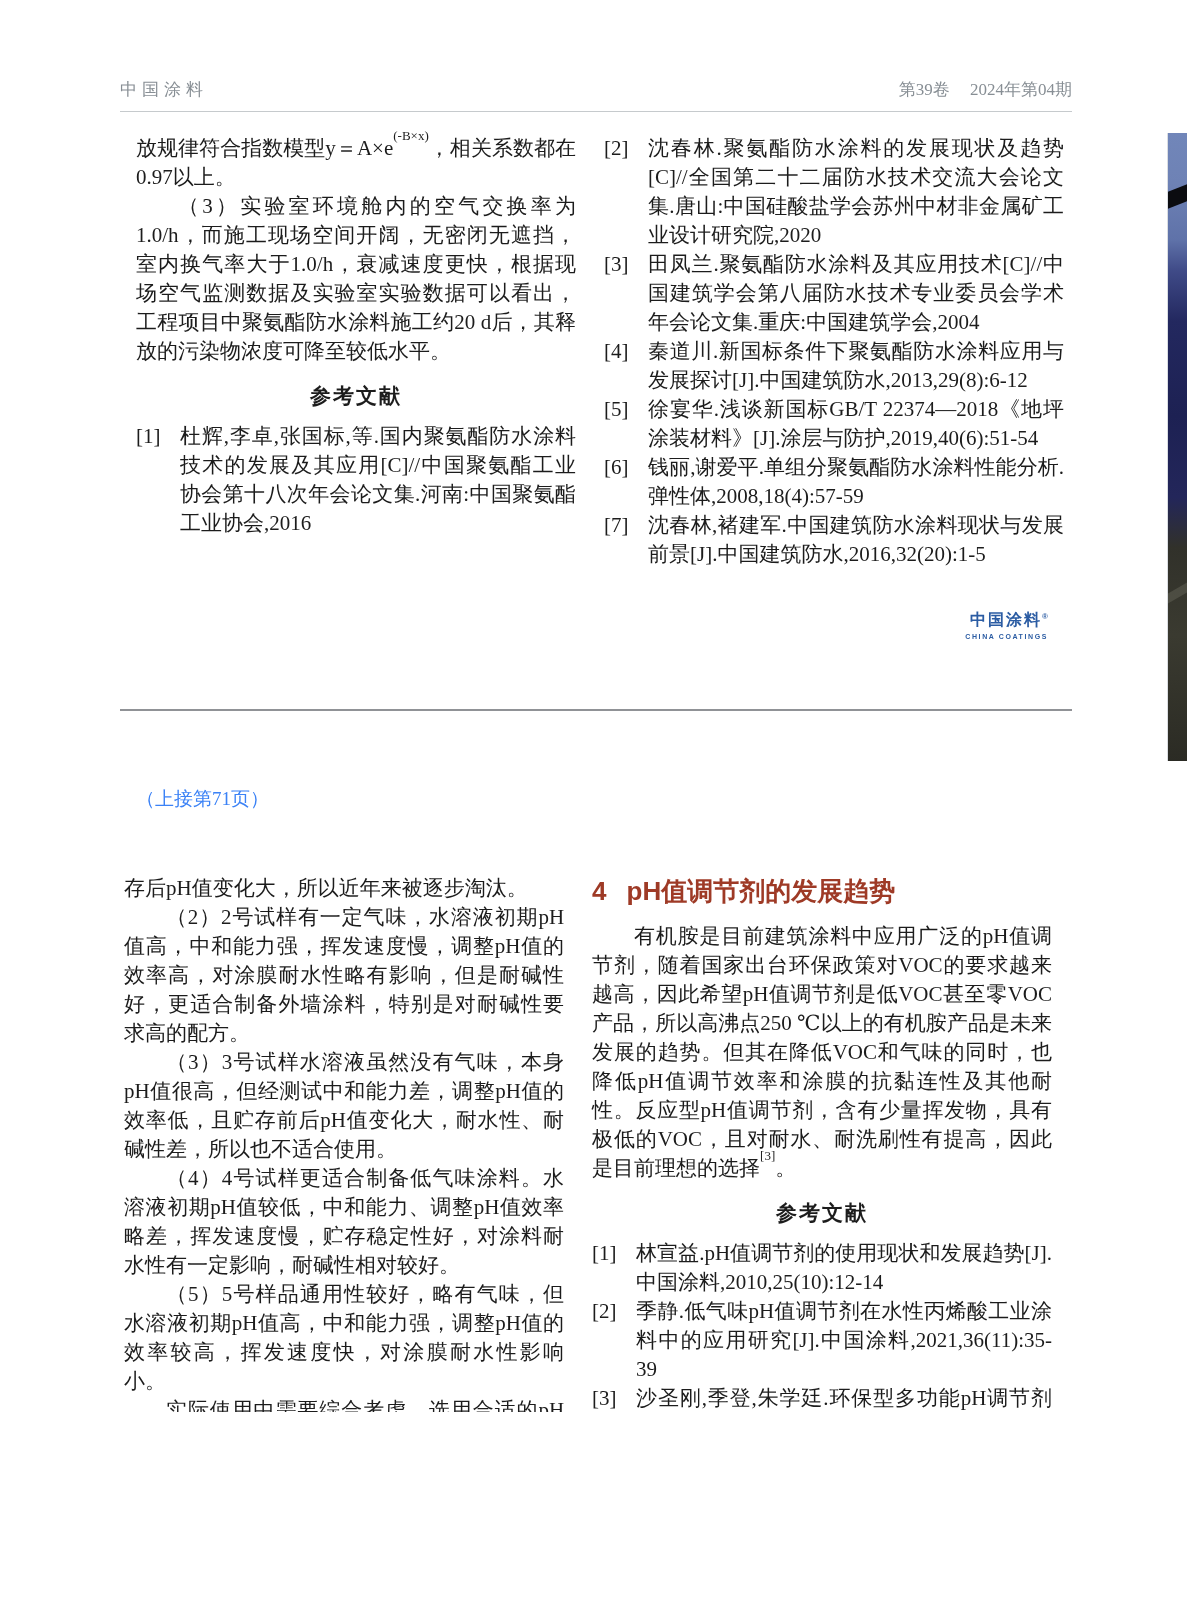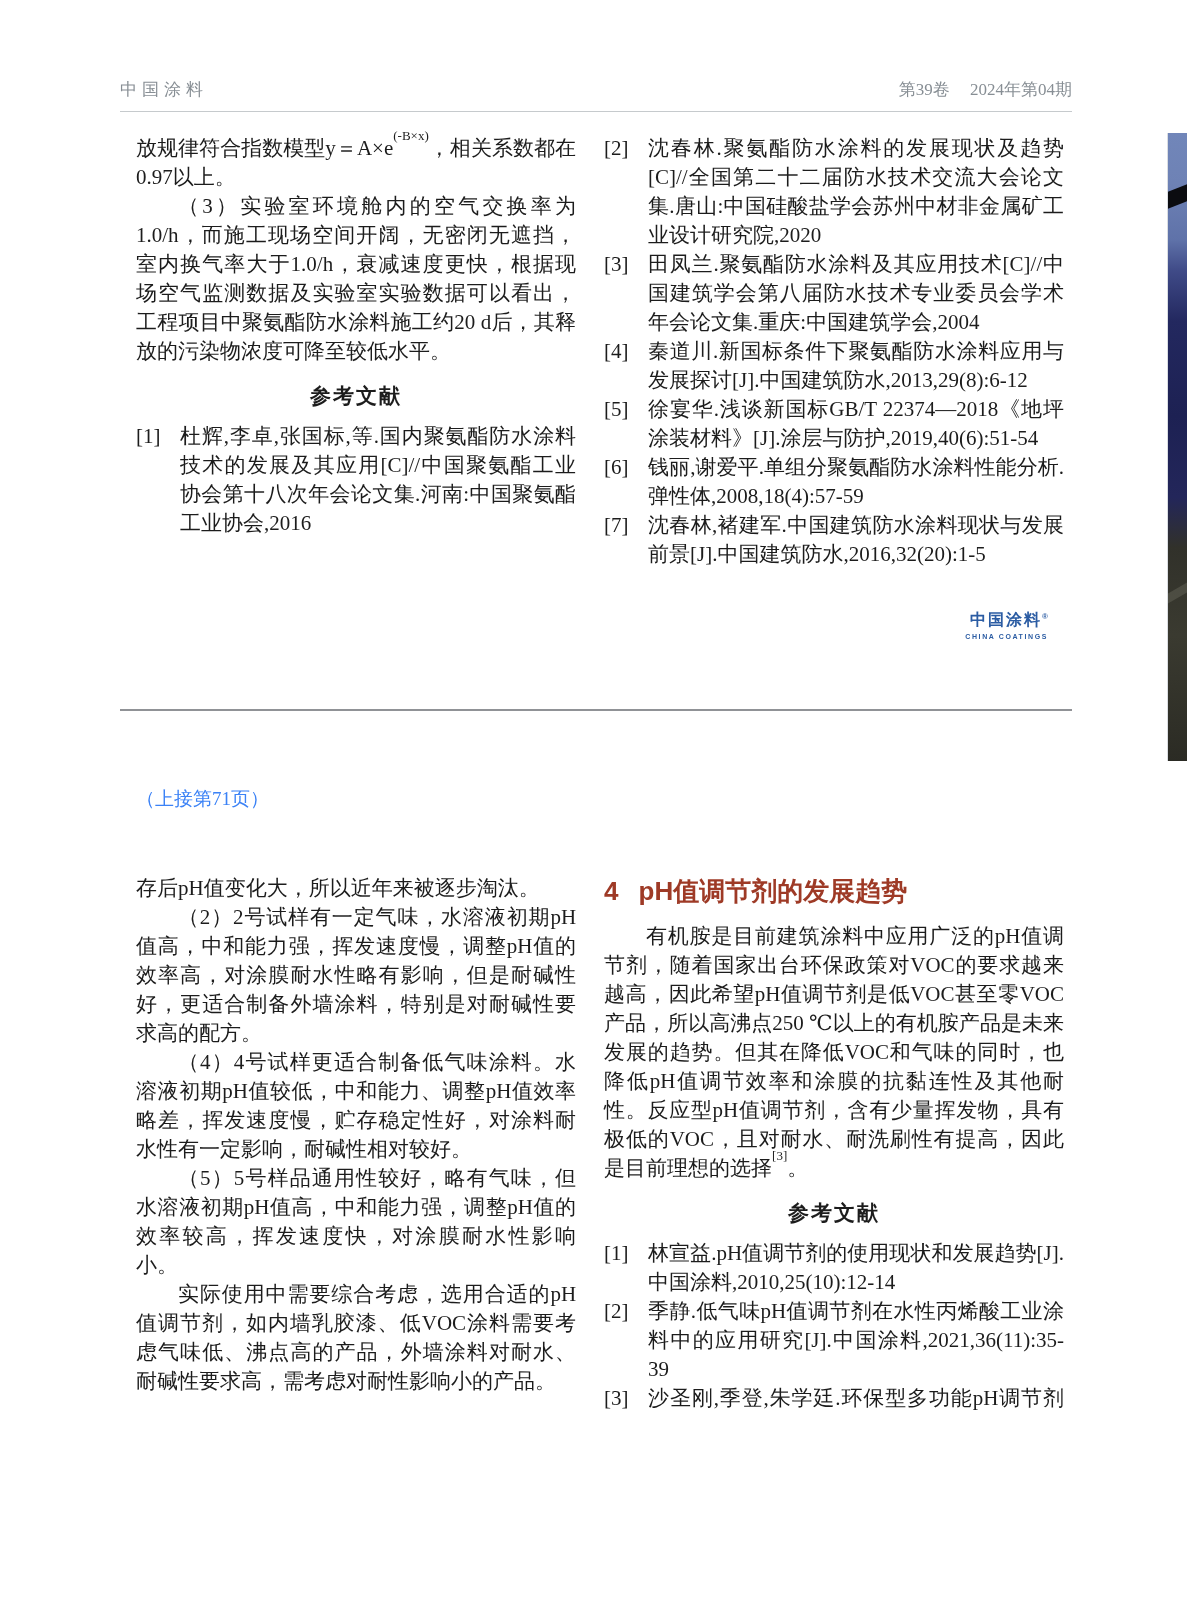--- a/index.html
+++ b/index.html
@@ -21,21 +21,21 @@
   .hj { letter-spacing: 5px; }
   .hi span + span { margin-left: 16px; }
   .header-rule {
     position: absolute; top: 111px; left: 120px; width: 952px; height: 1px;
     background: #c6cacd;
   }
 
   
   .columns { position: absolute; display: flex; gap: 28px; }
   .columns.top { top: 134px; left: 136px; width: 928px; }
-  .columns.bottom { top: 874px; left: 136px; width: 928px; }
+  .columns.bottom { top: 874px; left: 124px; width: 928px; }
   .col-left { width: 442px; }
   .col-right { width: 462px; }
 
   .para { margin: 0; font-size: 21px; line-height: 29px; text-align: justify; }
   .indent { text-indent: 2em; }
   .supscript { font-size: 13px; line-height: 1; position: relative; top: -7px; }
 
   .ref-title {
     font-family: "Liberation Sans", "DejaVu Sans", sans-serif;
     font-size: 21px; font-weight: bold; text-align: center;
@@ -175,20 +175,21 @@
     </div>
   </div>
 
   <div class="mid-divider"></div>
   <p class="continuation">（上接第71页）</p>
 
   <div class="columns bottom">
     <div class="col-left">
       <p class="para">存后pH值变化大，所以近年来被逐步淘汰。</p>
       <p class="para indent">（2）2号试样有一定气味，水溶液初期pH值高，中和能力强，挥发速度慢，调整pH值的效率高，对涂膜耐水性略有影响，但是耐碱性好，更适合制备外墙涂料，特别是对耐碱性要求高的配方。</p>
+      <p class="para indent">（3）3号试样水溶液虽然没有气味，本身pH值很高，但经测试中和能力差，调整pH值的效率低，且贮存前后pH值变化大，耐水性、耐碱性差，所以也不适合使用。</p>
       <p class="para indent">（4）4号试样更适合制备低气味涂料。水溶液初期pH值较低，中和能力、调整pH值效率略差，挥发速度慢，贮存稳定性好，对涂料耐水性有一定影响，耐碱性相对较好。</p>
       <p class="para indent">（5）5号样品通用性较好，略有气味，但水溶液初期pH值高，中和能力强，调整pH值的效率较高，挥发速度快，对涂膜耐水性影响小。</p>
       <p class="para indent">实际使用中需要综合考虑，选用合适的pH值调节剂，如内墙乳胶漆、低VOC涂料需要考虑气味低、沸点高的产品，外墙涂料对耐水、耐碱性要求高，需考虑对耐性影响小的产品。</p>
     </div>
 
     <div class="col-right">
       <h2 class="sec-heading">
         <span class="sec-num">4</span>
         <span class="sec-title">pH值调节剂的发展趋势</span>
       </h2>

